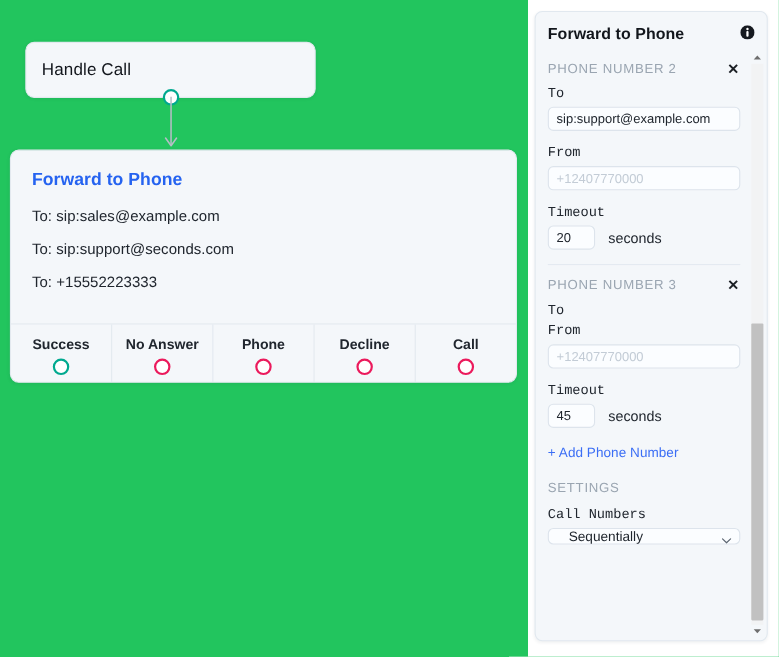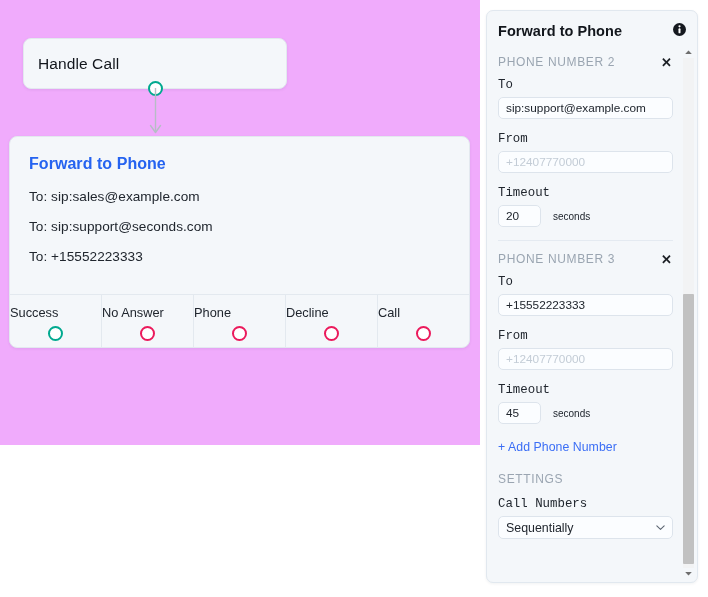--- a/index.html
+++ b/index.html
@@ -13,22 +13,22 @@
     font-family: "Liberation Sans", sans-serif;
     overflow: hidden;
     position: relative;
     -webkit-font-smoothing: antialiased;
   }
 
   
   #canvas {
     position: absolute;
     left: 0; top: 0;
-    width: 480px; height: 445px;
-    background: #f0abfc;
+    width: 480px; height: 597px;
+    background: #22c55e;
   }
 
   .node {
     position: absolute;
     background: #f4f7fa;
     border: 1px solid #e3e9ef;
     border-radius: 8px;
     box-shadow: 0 1px 3px rgba(16,30,54,0.07);
     box-sizing: border-box;
   }
@@ -98,22 +98,23 @@
   
   #outcomes {
     display: flex;
     border-top: 1px solid #e3e9ef;
     height: 54px;
   }
   .outcome {
     flex: 1 1 0;
     position: relative;
     border-right: 1px solid #e3e9ef;
-    text-align: left;
-    box-sizing: border-box;
+    text-align: center;
+    box-sizing: border-box;
+    font-weight: bold;
   }
   .outcome:last-child { border-right: none; }
   .outcome-label {
     font-size: 12.8px;
     color: #20262e;
     padding-top: 10px;
     display: block;
   }
   .outcome .port {
     left: 50%;
@@ -220,21 +221,21 @@
     border-radius: 5px;
     box-sizing: border-box;
     font-family: "Liberation Sans", sans-serif;
     font-size: 11.8px;
     color: #20262e;
     padding: 0 7px;
     outline: none;
     margin: 0;
   }
   .timeout-unit {
-    font-size: 10px;
+    font-size: 13px;
     color: #20262e;
     margin-left: 12px;
   }
 
   .divider {
     height: 1px;
     background: #e4eaf1;
     margin: 7px 0 11px 0;
   }
 
@@ -246,28 +247,28 @@
     margin-bottom: 18px;
     letter-spacing: 0.05px;
   }
 
   .select-wrap {
     position: relative;
     width: 100%;
   }
   .select-box {
     width: 100%;
-    height: 23px;
+    height: 15px;
     background: #fbfdff;
     border: 1px solid #dde4ec;
     border-radius: 5px;
     box-sizing: border-box;
     font-size: 12.4px;
     color: #20262e;
-    padding: 0 22px 0 7px;
+    padding: 0 22px 0 18px;
     display: flex;
     align-items: center;
     cursor: pointer;
   }
   .select-chevron {
     position: absolute;
     right: 7px; top: 6px;
     pointer-events: none;
   }
 
@@ -386,21 +387,20 @@
 
       <div class="divider"></div>
 
       
       <div class="section-head">
         <span class="section-title">PHONE NUMBER 3</span>
         <span class="section-close">✕</span>
       </div>
 
       <div class="field-label">To</div>
-      <input class="text-input" type="text" value="+15552223333" style="">
 
       <div class="field-label">From</div>
       <input class="text-input" type="text" placeholder="+12407770000" style="">
 
       <div class="field-label">Timeout</div>
       <div class="timeout-row">
         <input class="timeout-input" type="text" value="45" style="">
         <span class="timeout-unit">seconds</span>
       </div>
 

